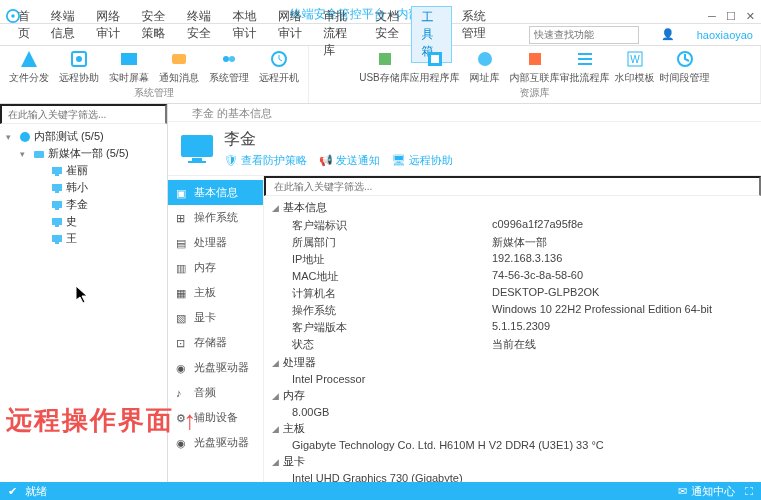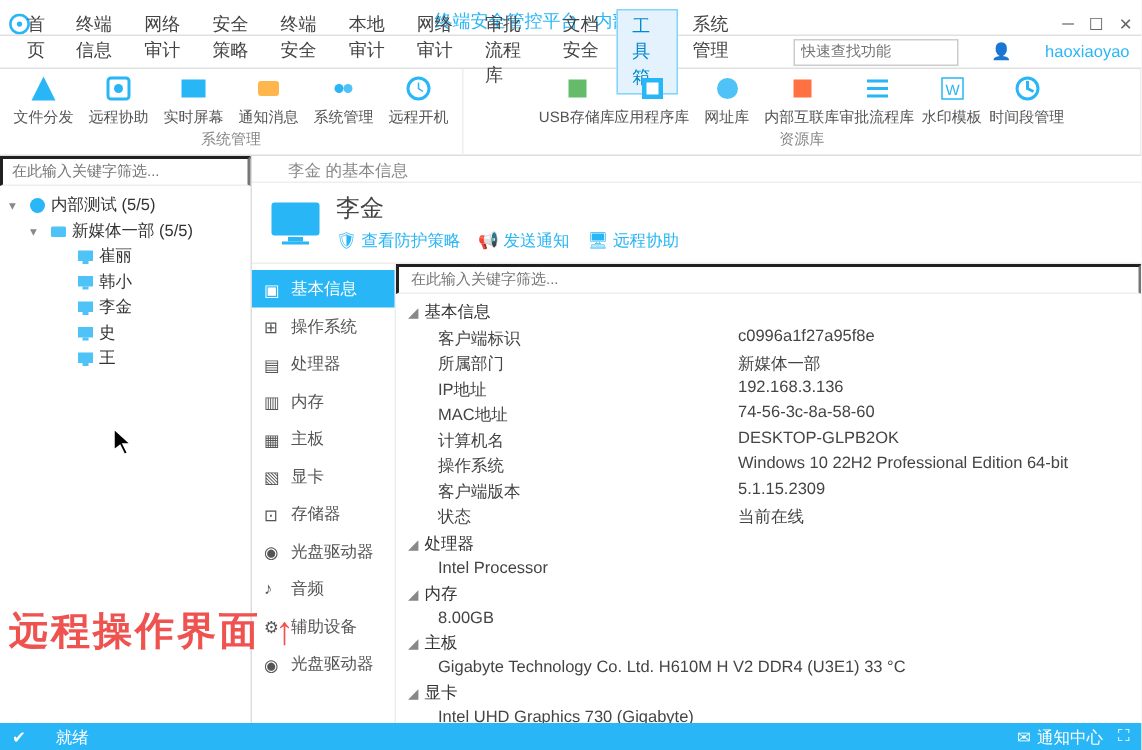--- a/index.html
+++ b/index.html
@@ -418,21 +418,21 @@
           </div>
       </div>
     </div>
   </div>
 </div>
 
 <div class="overlay-text">远程操作界面 ↑</div>
 
 <div class="statusbar">
   <span>✔</span>
-  <span style="margin-left:20px">就绪</span>
+  <span style="margin-left:8px">就绪</span>
   <div class="sb-r">
     <span>✉</span>
     <span>通知中心</span>
     <span style="margin-left:6px">⛶</span>
   </div>
 </div>
 
 <svg class="cursor" width="16" height="20" viewBox="0 0 16 20">
     <path d="M0 0 L0 14 L4 11 L7 17 L9 16 L6 10 L11 10 Z" fill="#000" stroke="#fff" stroke-width="1"></path>
   </svg>

